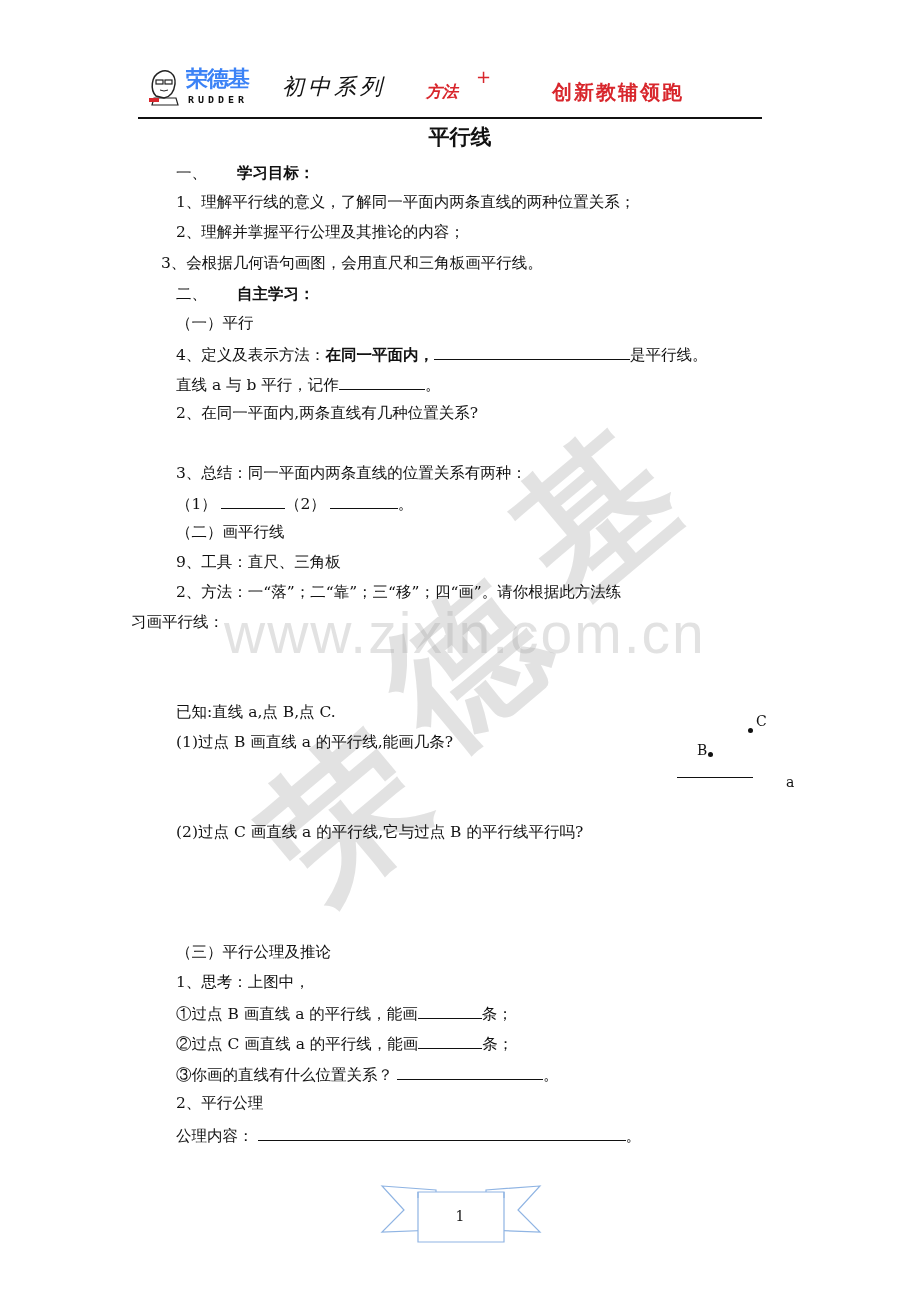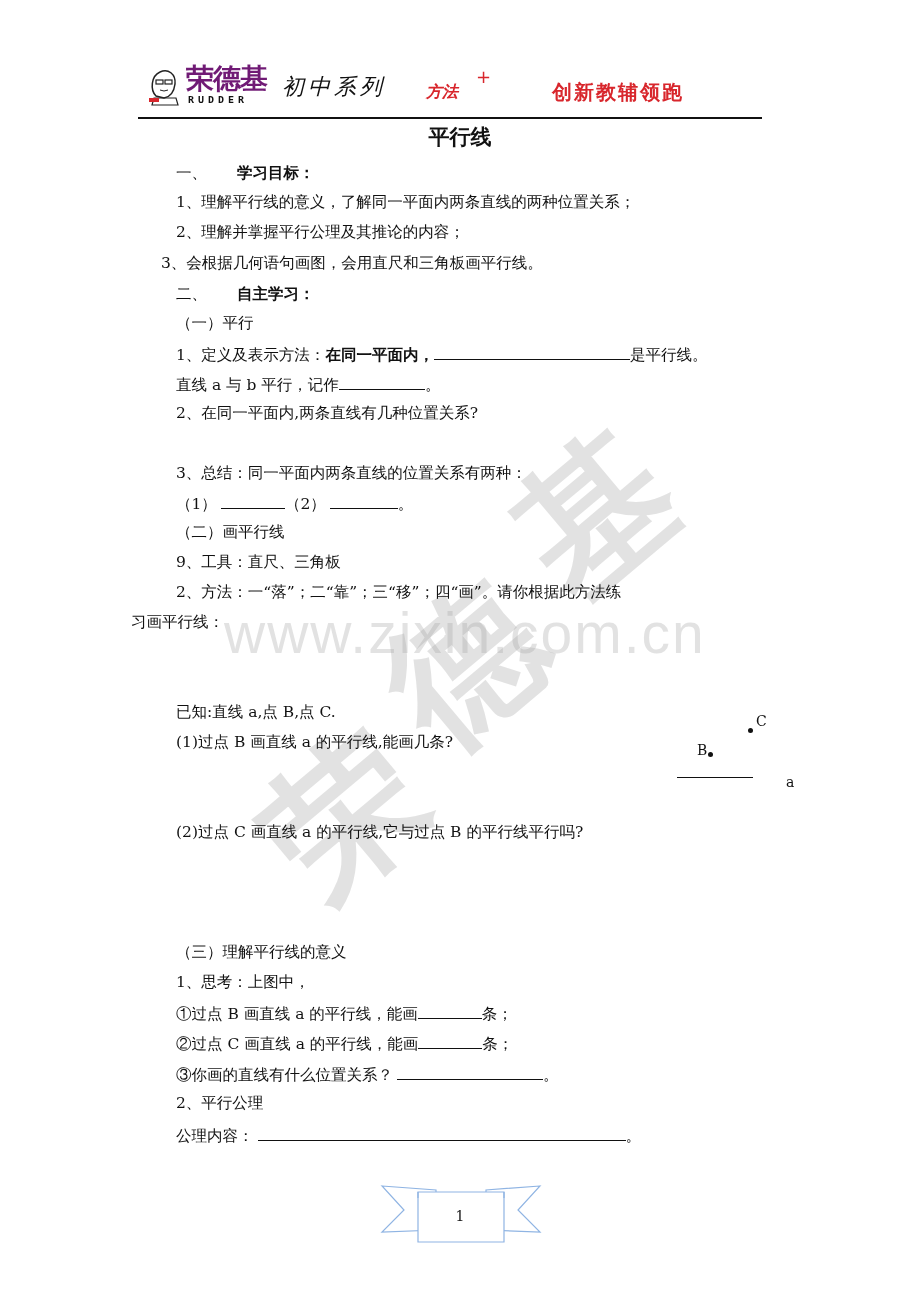--- a/index.html
+++ b/index.html
@@ -3,21 +3,21 @@
 <meta charset="utf-8">
 <style>
   html, body { margin: 0; padding: 0; background: #ffffff; }
   body {
     width: 920px; height: 1302px; position: relative; overflow: hidden;
     font-family: "DejaVu Serif", "Liberation Serif", serif;
     color: #111;
   }
   .abs { position: absolute; }
   .hdr-logo { left: 146px; top: 66px; width: 38px; height: 40px; }
-  .hdr-brand { left: 186px; top: 62px; font-family: "DejaVu Sans", sans-serif; font-size: 28px; font-weight: bold; letter-spacing: -1px; color: #701a75; line-height: 34px; }
+  .hdr-brand { left: 186px; top: 62px; font-family: "DejaVu Sans", sans-serif; font-size: 22px; font-weight: bold; letter-spacing: -1px; color: #3b82f6; line-height: 34px; }
   .hdr-rudder { left: 188px; top: 96px; font-family: "DejaVu Sans Mono", monospace; font-size: 10px; font-weight: bold; letter-spacing: 4px; color: #111; line-height: 10px; transform: scaleY(0.8); }
   .hdr-series { left: 282px; top: 74px; font-family: "DejaVu Serif", serif; font-size: 22px; letter-spacing: 4px; color: #111; line-height: 26px; font-style: italic; }
   .hdr-method { left: 426px; top: 80px; font-size: 16px; color: #d8262c; font-weight: bold; font-style: italic; line-height: 24px; font-family: "DejaVu Sans", sans-serif; }
   .hdr-plus { left: 476px; top: 68px; font-size: 18px; color: #d8262c; line-height: 18px; font-family: "DejaVu Sans", sans-serif; }
   .hdr-slogan { left: 510px; top: 80px; font-size: 20px; color: #d8262c; font-weight: bold; letter-spacing: 2px; line-height: 24px; font-family: "DejaVu Sans", sans-serif; margin-left: 42px; }
   .hdr-rule { left: 138px; top: 117px; width: 624px; height: 2px; background: #111; }
 
   .title { left: 0; width: 920px; top: 124px; text-align: center; font-family: "DejaVu Sans", sans-serif; font-weight: bold; font-size: 21px; line-height: 26px; }
 
   .line { font-size: 15.5px; line-height: 20px; white-space: nowrap; }
@@ -66,21 +66,21 @@
 </div>
 <div class="abs line" style="left:176px; top:192px;">1、理解平行线的意义，了解同一平面内两条直线的两种位置关系；</div>
 <div class="abs line" style="left:176px; top:222px;">2、理解并掌握平行公理及其推论的内容；</div>
 <div class="abs line" style="left:161px; top:253px;">3、会根据几何语句画图，会用直尺和三角板画平行线。</div>
 
 <div class="abs line" style="left:176px; top:284px;">
   <span>二、</span><span class="bold" style="margin-left:30px;">自主学习：</span>
 </div>
 <div class="abs line" style="left:176px; top:313px;">（一）平行</div>
 <div class="abs line" style="left:176px; top:343px;">
-  <span>1、定义及表示方法：</span><span class="bold">在同一平面内，</span><span class="blank" style="width:196px;"></span><span>是平行线。</span>
+  <span>4、定义及表示方法：</span><span class="bold">在同一平面内，</span><span class="blank" style="width:196px;"></span><span>是平行线。</span>
 </div>
 <div class="abs line" style="left:176px; top:373px;">
   <span>直线 a 与 b 平行，记作</span><span class="blank" style="width:86px;"></span><span>。</span>
 </div>
 <div class="abs line" style="left:176px; top:403px;">2、在同一平面内,两条直线有几种位置关系?</div>
 <div class="abs line" style="left:176px; top:463px;">3、总结：同一平面内两条直线的位置关系有两种：</div>
 <div class="abs line" style="left:176px; top:492px;">
   <span>（1）</span><span class="blank" style="width:64px; margin-left:4px;"></span><span>（2）</span><span class="blank" style="width:68px; margin-left:4px;"></span><span>。</span>
 </div>
 
@@ -93,21 +93,21 @@
 <div class="abs line" style="left:176px; top:732px;">(1)过点 B 画直线 a 的平行线,能画几条?</div>
 <div class="abs line" style="left:176px; top:822px;">(2)过点 C 画直线 a 的平行线,它与过点 B 的平行线平行吗?</div>
 
 <div class="abs fig-label" style="left:756px; top:713px;">C</div>
 <div class="abs dot" style="left:748px; top:728px;"></div>
 <div class="abs fig-label" style="left:697px; top:742px;">B</div>
 <div class="abs dot" style="left:708px; top:752px;"></div>
 <div class="abs fig-line"></div>
 <div class="abs fig-label" style="left:786px; top:774px;">a</div>
 
-<div class="abs line" style="left:176px; top:942px;">（三）理解平行线的意义</div>
+<div class="abs line" style="left:176px; top:942px;">（三）平行公理及推论</div>
 <div class="abs line" style="left:176px; top:972px;">1、思考：上图中，</div>
 <div class="abs line" style="left:176px; top:1002px;">
   <span>①过点 B 画直线 a 的平行线，能画</span><span class="blank" style="width:64px;"></span><span>条；</span>
 </div>
 <div class="abs line" style="left:176px; top:1032px;">
   <span>②过点 C 画直线 a 的平行线，能画</span><span class="blank" style="width:64px;"></span><span>条；</span>
 </div>
 <div class="abs line" style="left:176px; top:1063px;">
   <span>③你画的直线有什么位置关系？</span><span class="blank" style="width:146px; margin-left:4px;"></span><span>。</span>
 </div>

